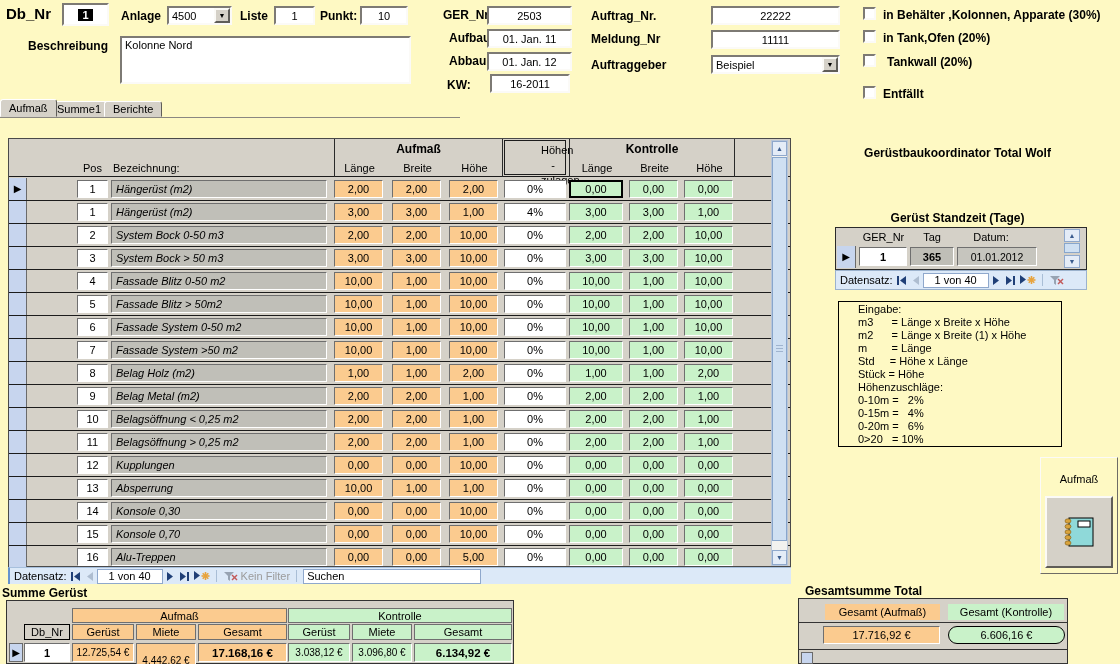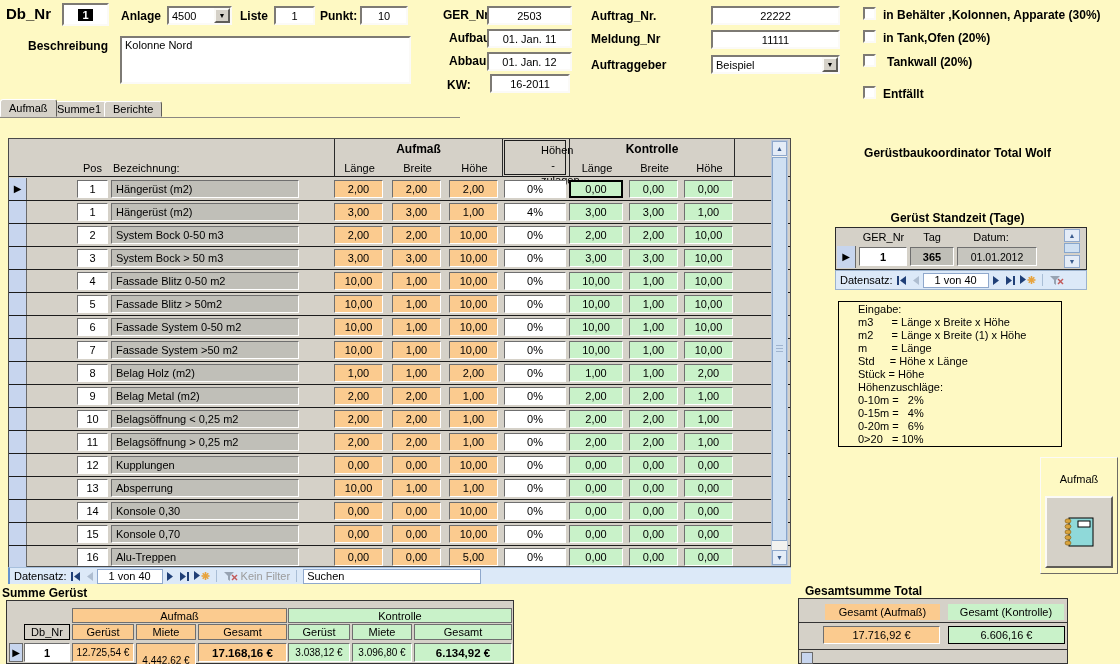--- a/index.html
+++ b/index.html
@@ -29,21 +29,21 @@
   
   #maintable{left:8px;top:138px;width:783px;height:429px;border:1px solid #4a4a4a;background:#d5d1c8;box-sizing:border-box;}
   #thead{position:absolute;left:0;top:0;width:100%;height:38px;border-bottom:1px solid #1c1c1c;box-sizing:border-box;}
   .grp{position:absolute;top:0;height:38px;border-left:1px solid #2a2a2a;border-right:1px solid #2a2a2a;box-sizing:border-box;}
   .subcol{position:absolute;top:21px;height:15px;font-size:11px;display:flex;align-items:center;justify-content:center;}
   #tbody{position:absolute;left:0;top:39px;width:100%;height:389px;overflow:hidden;}
   .trow{position:absolute;left:0;width:100%;height:23px;border-bottom:1px solid #1c1c1c;box-sizing:border-box;}
   .cell{position:absolute;top:2px;height:18px;display:flex;align-items:center;justify-content:center;font-size:11px;}
   .c-sel{left:0;top:0;height:22px;width:18px;background:#c7d5ee;border-right:1px solid #6a6a6a;box-sizing:border-box;}
   .c-pos{left:68px;width:31px;}
-  .c-bez{left:102px;width:188px;justify-content:flex-start;padding-left:4px;}
+  .c-bez{left:102px;width:216px;justify-content:flex-start;padding-left:4px;font-style:italic;}
   .c-al{left:325px;width:49px;}
   .c-ab{left:383px;width:49px;}
   .c-ah{left:440px;width:49px;}
   .c-z{left:495px;width:62px;}
   .c-kl{left:560px;width:54px;}
   .c-kb{left:620px;width:49px;}
   .c-kh{left:675px;width:49px;}
   .focus{border:2px solid #000;}
   .selarrow{font-size:10px;line-height:10px;}
   
@@ -549,18 +549,18 @@
     <div class="valbox grbg" style="left:345px;top:42px;width:60px;height:19px;font-size:10px;">3.096,80 €</div>
     <div class="valbox grbg b" style="left:407px;top:42px;width:98px;height:19px;font-size:11.5px;">6.134,92 €</div>
   </div>
 
   <div class="abs b" style="left:805px;top:584px;font-size:12px;">Gesamtsumme Total</div>
   <div class="abs" style="left:798px;top:598px;width:270px;height:66px;border:1px solid #333;background:#d5d1c8;box-sizing:border-box;">
     <div class="hdrbox obg" style="left:26px;top:5px;width:115px;height:16px;border:none;">Gesamt (Aufmaß)</div>
     <div class="hdrbox grbg" style="left:149px;top:5px;width:116px;height:16px;border:none;">Gesamt (Kontrolle)</div>
     <div class="abs" style="left:0;top:23px;width:100%;height:1px;background:#333;"></div>
     <div class="valbox obg" style="left:24px;top:27px;width:117px;height:18px;">17.716,92 €</div>
-    <div class="valbox grbg" style="left:149px;top:27px;width:117px;height:18px;border-color:#000;">6.606,16 €</div>
+    <div class="valbox grbg" style="left:149px;top:27px;width:117px;height:18px;border-color:#000;border-radius:9px;">6.606,16 €</div>
     <div class="abs" style="left:0;top:50px;width:100%;height:1px;background:#333;"></div>
     <div class="abs" style="left:2px;top:53px;width:12px;height:12px;background:#c7d5ee;border:1px solid #6a6a6a;box-sizing:border-box;"></div>
   </div>
 
 </div>
 
 </body></html>

